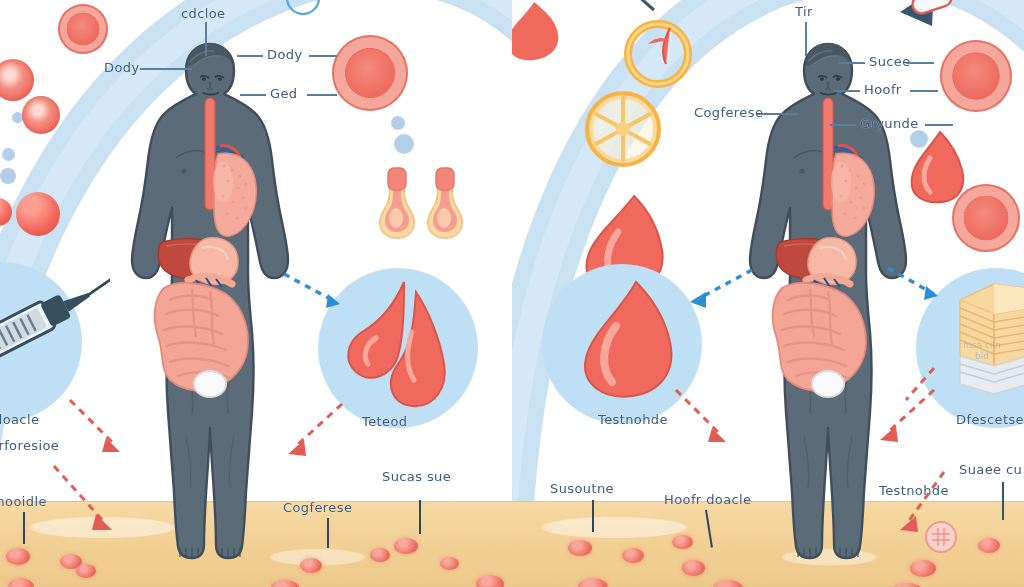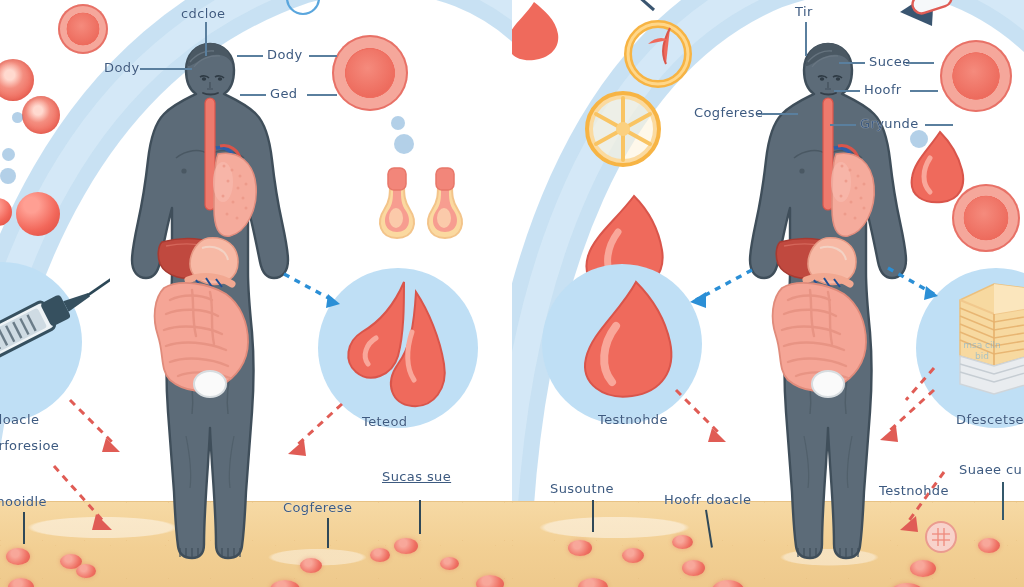--- a/index.html
+++ b/index.html
@@ -324,21 +324,21 @@
 
     <div class="lbl" style="left:-6px;top:412px;">doacle</div>
     <div class="lbl" style="left:-10px;top:438px;">erforesioe</div>
 
     <div class="lbl" style="left:-8px;top:494px;">mooidle</div>
     <div class="leader v dark" style="left:23px;top:512px;height:32px;"></div>
 
     <div class="lbl" style="left:283px;top:500px;">Cogferese</div>
     <div class="leader v dark" style="left:327px;top:518px;height:30px;"></div>
 
-    <div class="lbl" style="left:382px;top:469px;text-decoration:underline;">Sucas sue</div>
+    <div class="lbl" style="left:382px;top:469px;">Sucas sue</div>
     <div class="leader v dark" style="left:419px;top:500px;height:34px;"></div>
   </div>
 
   <div class="panel right">
 
     <svg class="arc" viewBox="0 0 512 587">
       <path d="M-10 560 C 0 270, 90 50, 260 -20 C 400 -70, 500 -10, 560 60" fill="none" stroke="#c5dff2" stroke-width="58" stroke-linecap="round" opacity=".95"></path>
       <path d="M-10 560 C 0 270, 90 50, 260 -20 C 400 -70, 500 -10, 560 60" fill="none" stroke="#d8ebf8" stroke-width="26" stroke-linecap="round" opacity=".7"></path>
     </svg>
 

